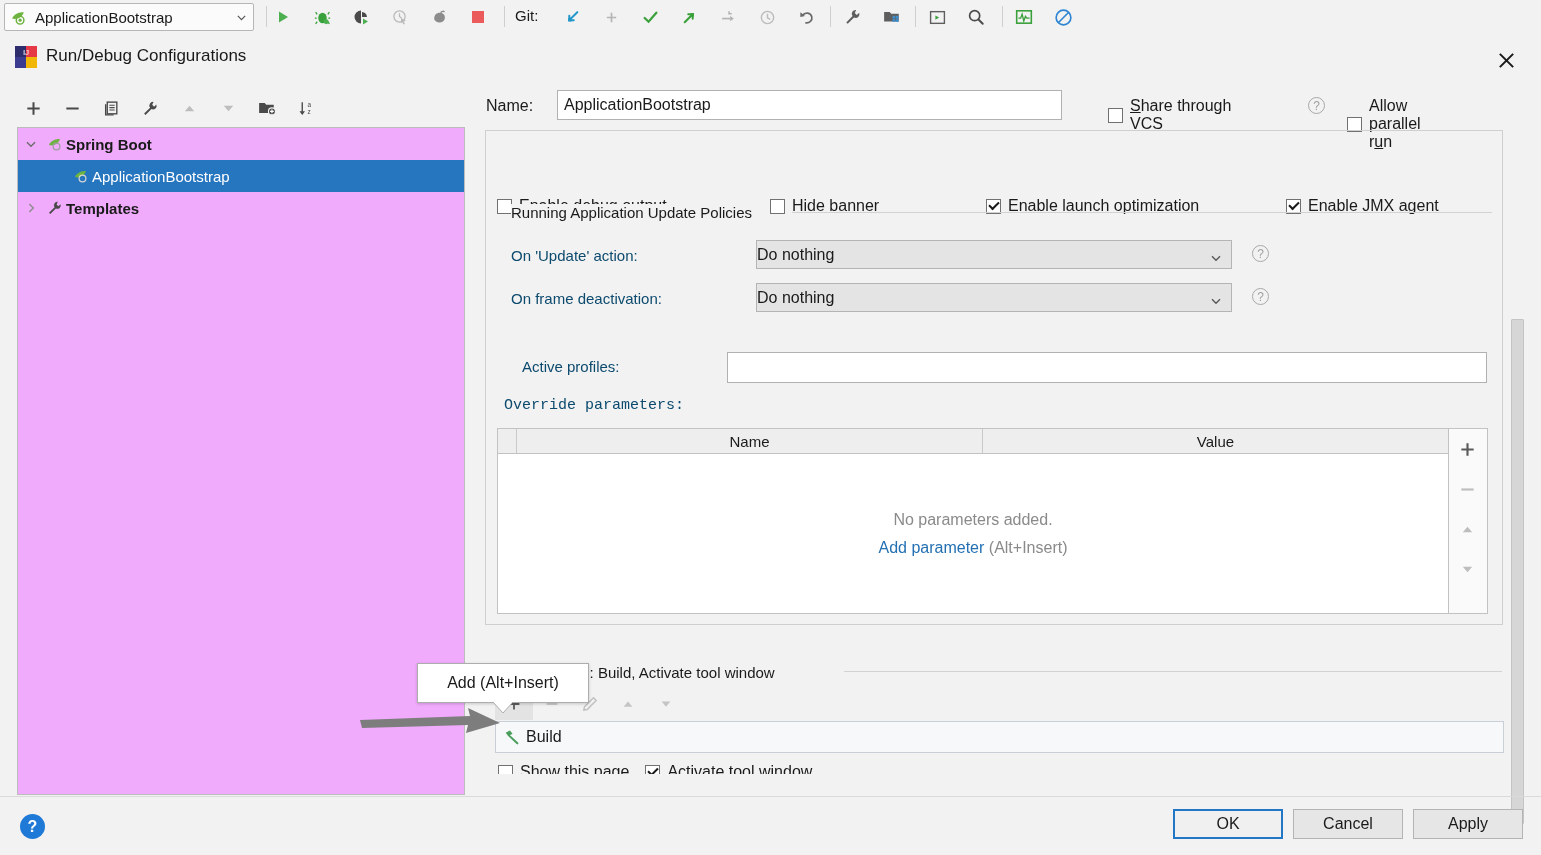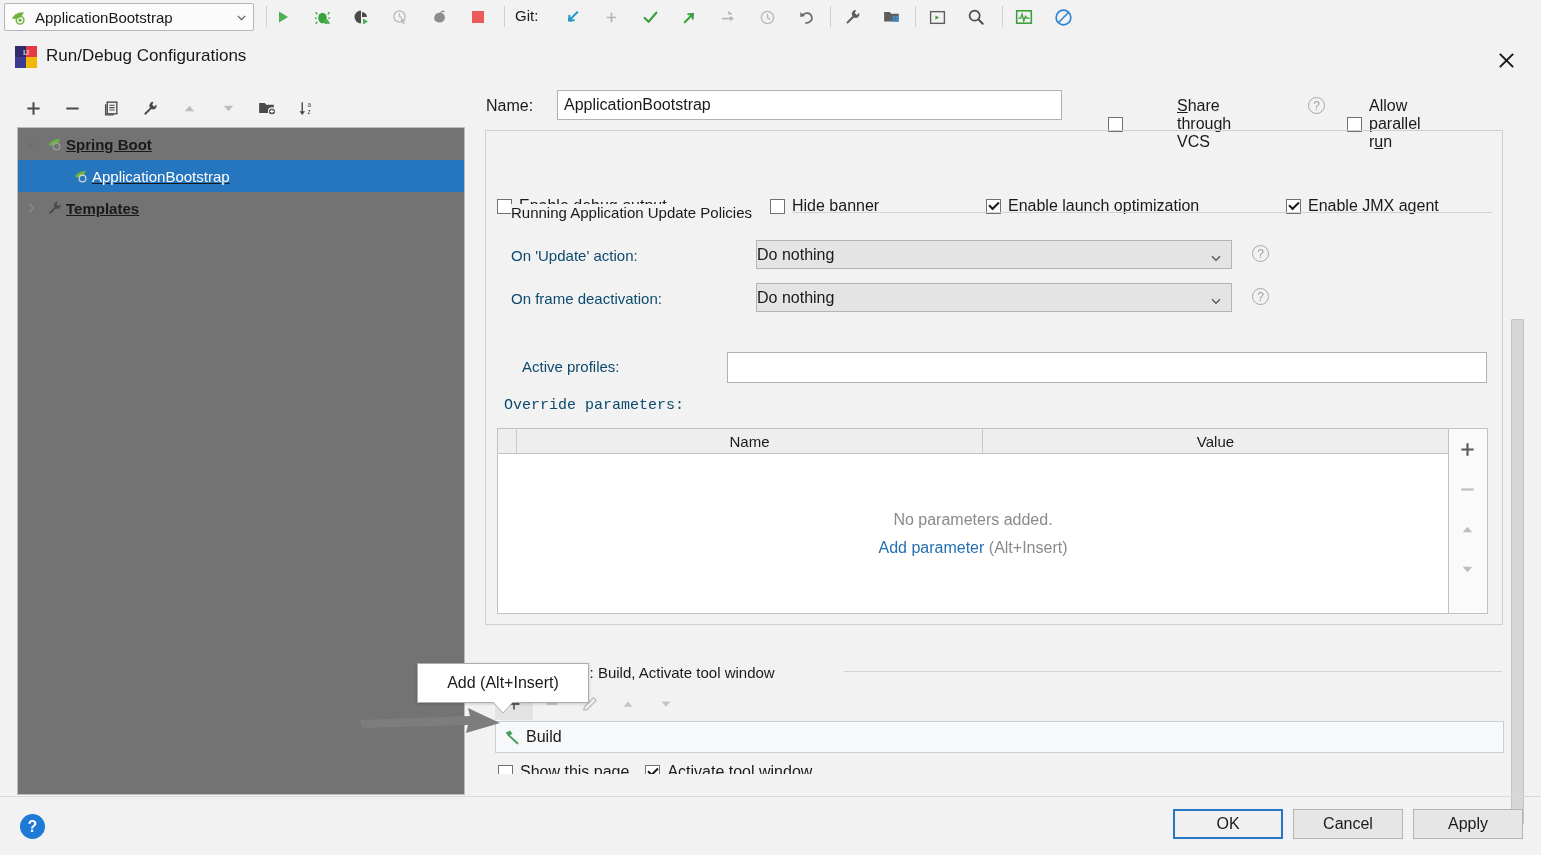--- a/index.html
+++ b/index.html
@@ -28,21 +28,21 @@
   #dialog-icon{position:absolute;left:14px;top:11px;width:24px;height:24px;}
   #close-btn{position:absolute;left:1489px;top:11px;width:34px;height:30px;display:flex;align-items:center;justify-content:center;cursor:default;}
 
   
   #tree-toolbar{position:absolute;left:18px;top:58px;width:320px;height:34px;}
   .tt-ico{position:absolute;top:0;width:30px;height:32px;display:flex;align-items:center;justify-content:center;}
 
   
   #tree-panel{
     position:absolute;left:17px;top:93px;width:448px;height:668px;
-    background:#737373;border:1px solid #bcbcbc;box-sizing:border-box;overflow:hidden;text-decoration:underline;
+    background:#f0abfc;border:1px solid #bcbcbc;box-sizing:border-box;overflow:hidden;
   }
   .tree-row{height:32px;display:flex;align-items:center;position:relative;font-size:15px;}
   .tree-row.selected{background:#2675bf;color:#ffffff;}
   .tw{width:26px;display:flex;align-items:center;justify-content:center;flex:0 0 26px;}
   .tree-ico{width:22px;flex:0 0 22px;display:flex;align-items:center;justify-content:center;}
   .tree-label{font-weight:bold;}
   .tree-row.child .tree-label{font-weight:normal;}
 
   
   #name-label{position:absolute;left:486px;top:63px;font-size:16px;}
@@ -55,21 +55,21 @@
   .box{
     width:15px;height:15px;border:1px solid #717171;background:#fff;
     box-sizing:border-box;margin-right:7px;display:inline-flex;
     align-items:center;justify-content:center;flex:0 0 15px;
   }
   .box.checked::after{
     content:"";width:8px;height:4px;border-left:2px solid #1a1a1a;
     border-bottom:2px solid #1a1a1a;transform:rotate(-45deg) translate(1px,-1px);
   }
   .und{text-decoration:underline;}
-  #share-vcs{position:absolute;left:1108px;top:63px;gap:47px;}
+  #share-vcs{position:absolute;left:1108px;top:63px;}
   #help-vcs{position:absolute;left:1308px;top:63px;}
   #allow-parallel{position:absolute;left:1347px;top:63px;}
 
   .qmark{
     width:17px;height:17px;border-radius:50%;border:1px solid #a8a8a8;
     color:#a0a0a0;font-size:12px;display:inline-flex;align-items:center;
     justify-content:center;box-sizing:border-box;
   }
 
   

